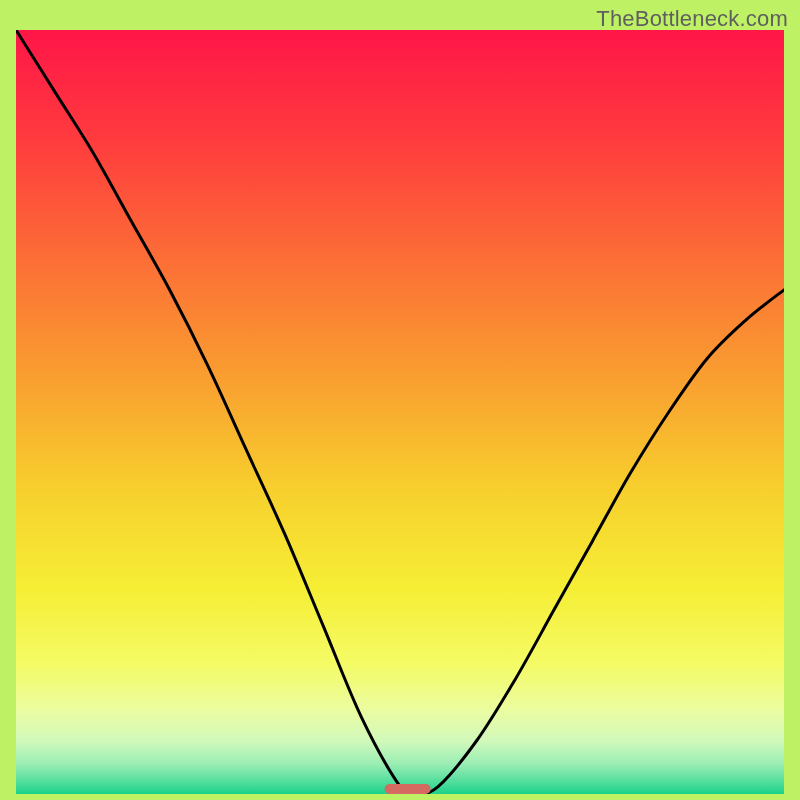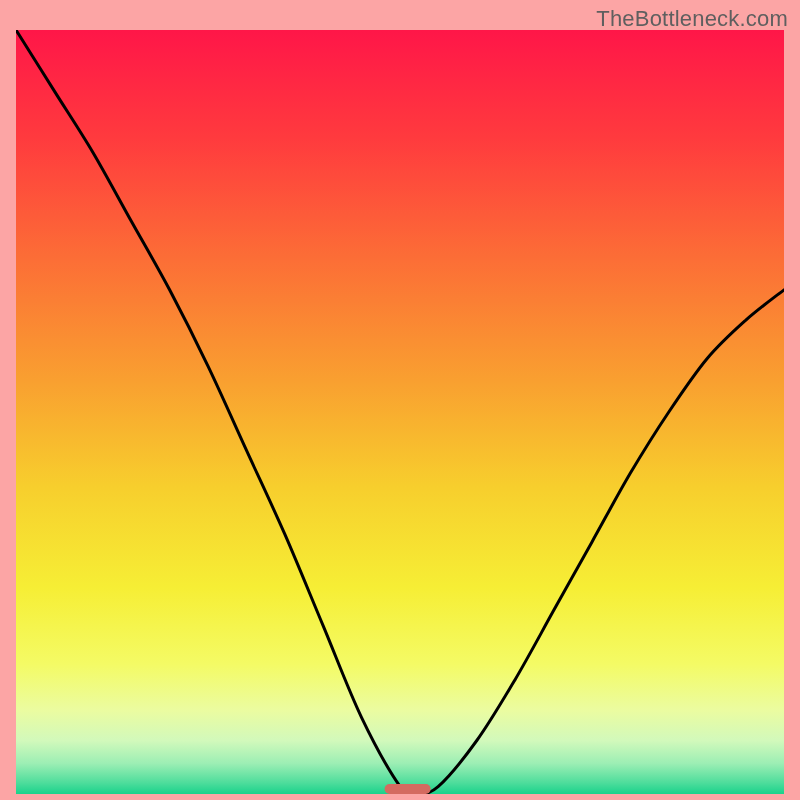--- a/index.html
+++ b/index.html
@@ -7,21 +7,21 @@
     padding: 0;
     width: 800px;
     height: 800px;
     background: #000;
     overflow: hidden;
   }
   .frame {
     position: relative;
     width: 800px;
     height: 800px;
-    background: #fca5a5;
+    background: #bef264;
   }
   .watermark {
     position: absolute;
     top: 6px;
     right: 12px;
     font-family: Arial, Helvetica, sans-serif;
     font-size: 22px;
     color: #5f5f5f;
     letter-spacing: 0.2px;
     z-index: 5;

